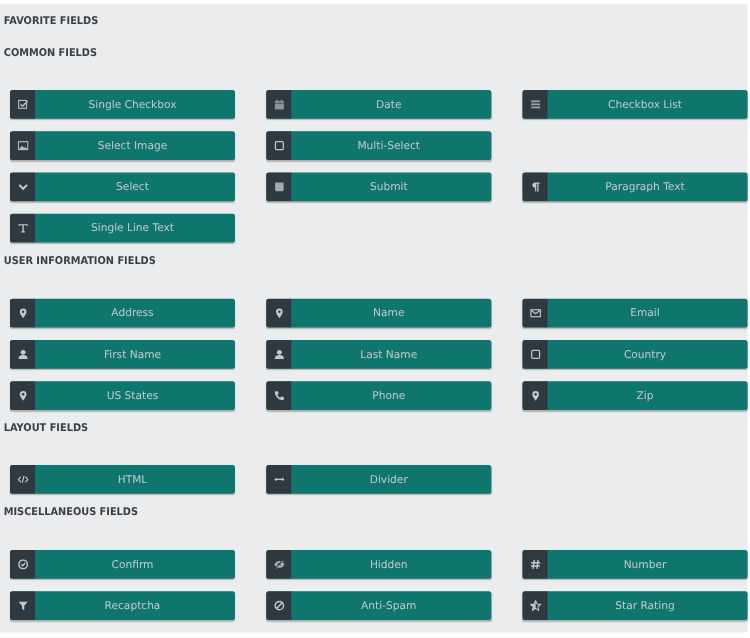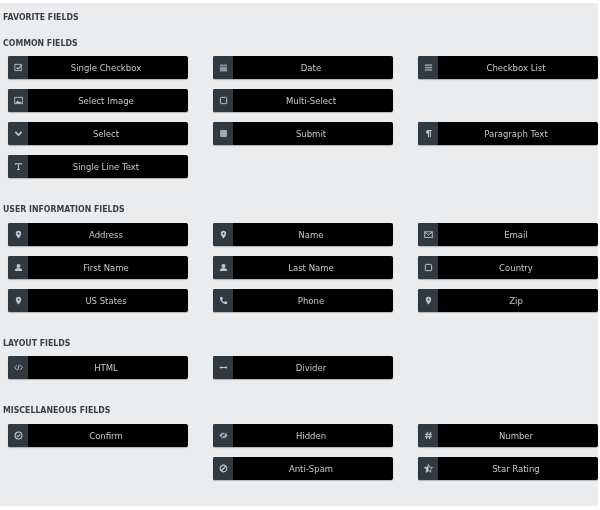--- a/index.html
+++ b/index.html
@@ -28,27 +28,28 @@
       letter-spacing: 0;
       text-transform: uppercase;
       transform: scaleX(0.92);
       transform-origin: left center;
       white-space: nowrap;
     }
     .field-btn {
       position: absolute;
       width: 180px;
       height: 23px;
-      background: #000000;
+      background: #0f766e;
       border-radius: 2px;
       box-shadow: 0 1px 1px rgba(0,0,0,0.25);
       display: flex;
       align-items: stretch;
       cursor: pointer;
       overflow: hidden;
+      margin-top: 16px;
     }
     .field-btn .icon-box {
       width: 20px;
       background: #313940;
       display: flex;
       align-items: center;
       justify-content: center;
       flex: none;
     }
     .field-btn .icon-box svg {
@@ -290,20 +291,28 @@
   </div>
   <div class="field-btn" style="left:418px;top:421px">
     <span class="icon-box">
       <svg viewBox="0 0 10 10">
           <path d="M3.8 1 L2.8 9 M7.2 1 L6.2 9 M1 3.6 H9 M0.8 6.4 H8.8" fill="none" stroke="#c3c8cd" stroke-width="1.3"></path>
         </svg>
     </span>
     <span class="label">Number</span>
   </div>
 
+  <div class="field-btn" style="left:8px;top:454px">
+    <span class="icon-box">
+      <svg viewBox="0 0 10 10">
+          <path d="M1 1.5 H9 L6 5.2 V9 L4 7.8 V5.2 Z" fill="#c3c8cd"></path>
+        </svg>
+    </span>
+    <span class="label">Recaptcha</span>
+  </div>
   <div class="field-btn" style="left:213px;top:454px">
     <span class="icon-box">
       <svg viewBox="0 0 10 10">
           <circle cx="5" cy="5" r="3.7" fill="none" stroke="#c3c8cd" stroke-width="1.3"></circle>
           <path d="M2.5 7.5 L7.5 2.5" stroke="#c3c8cd" stroke-width="1.3"></path>
         </svg>
     </span>
     <span class="label">Anti-Spam</span>
   </div>
   <div class="field-btn" style="left:418px;top:454px">

